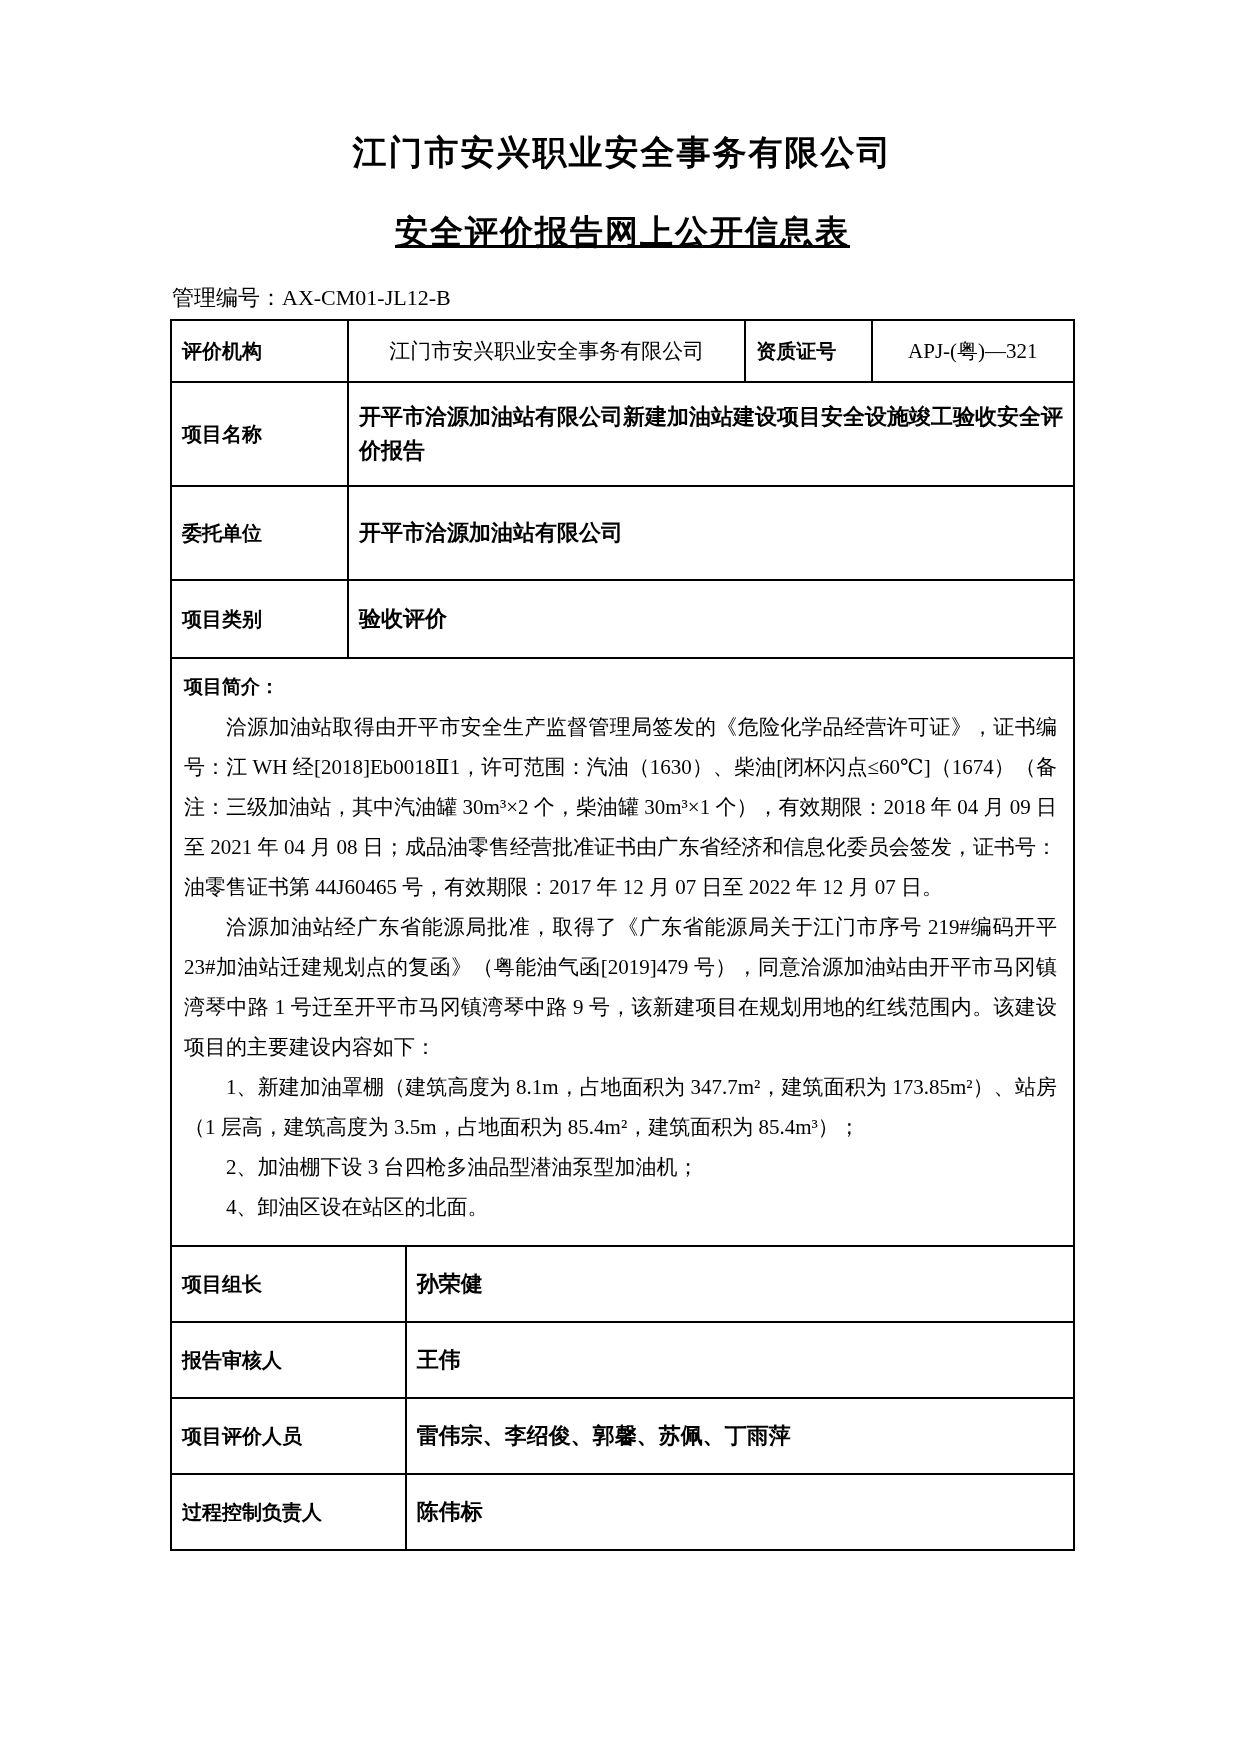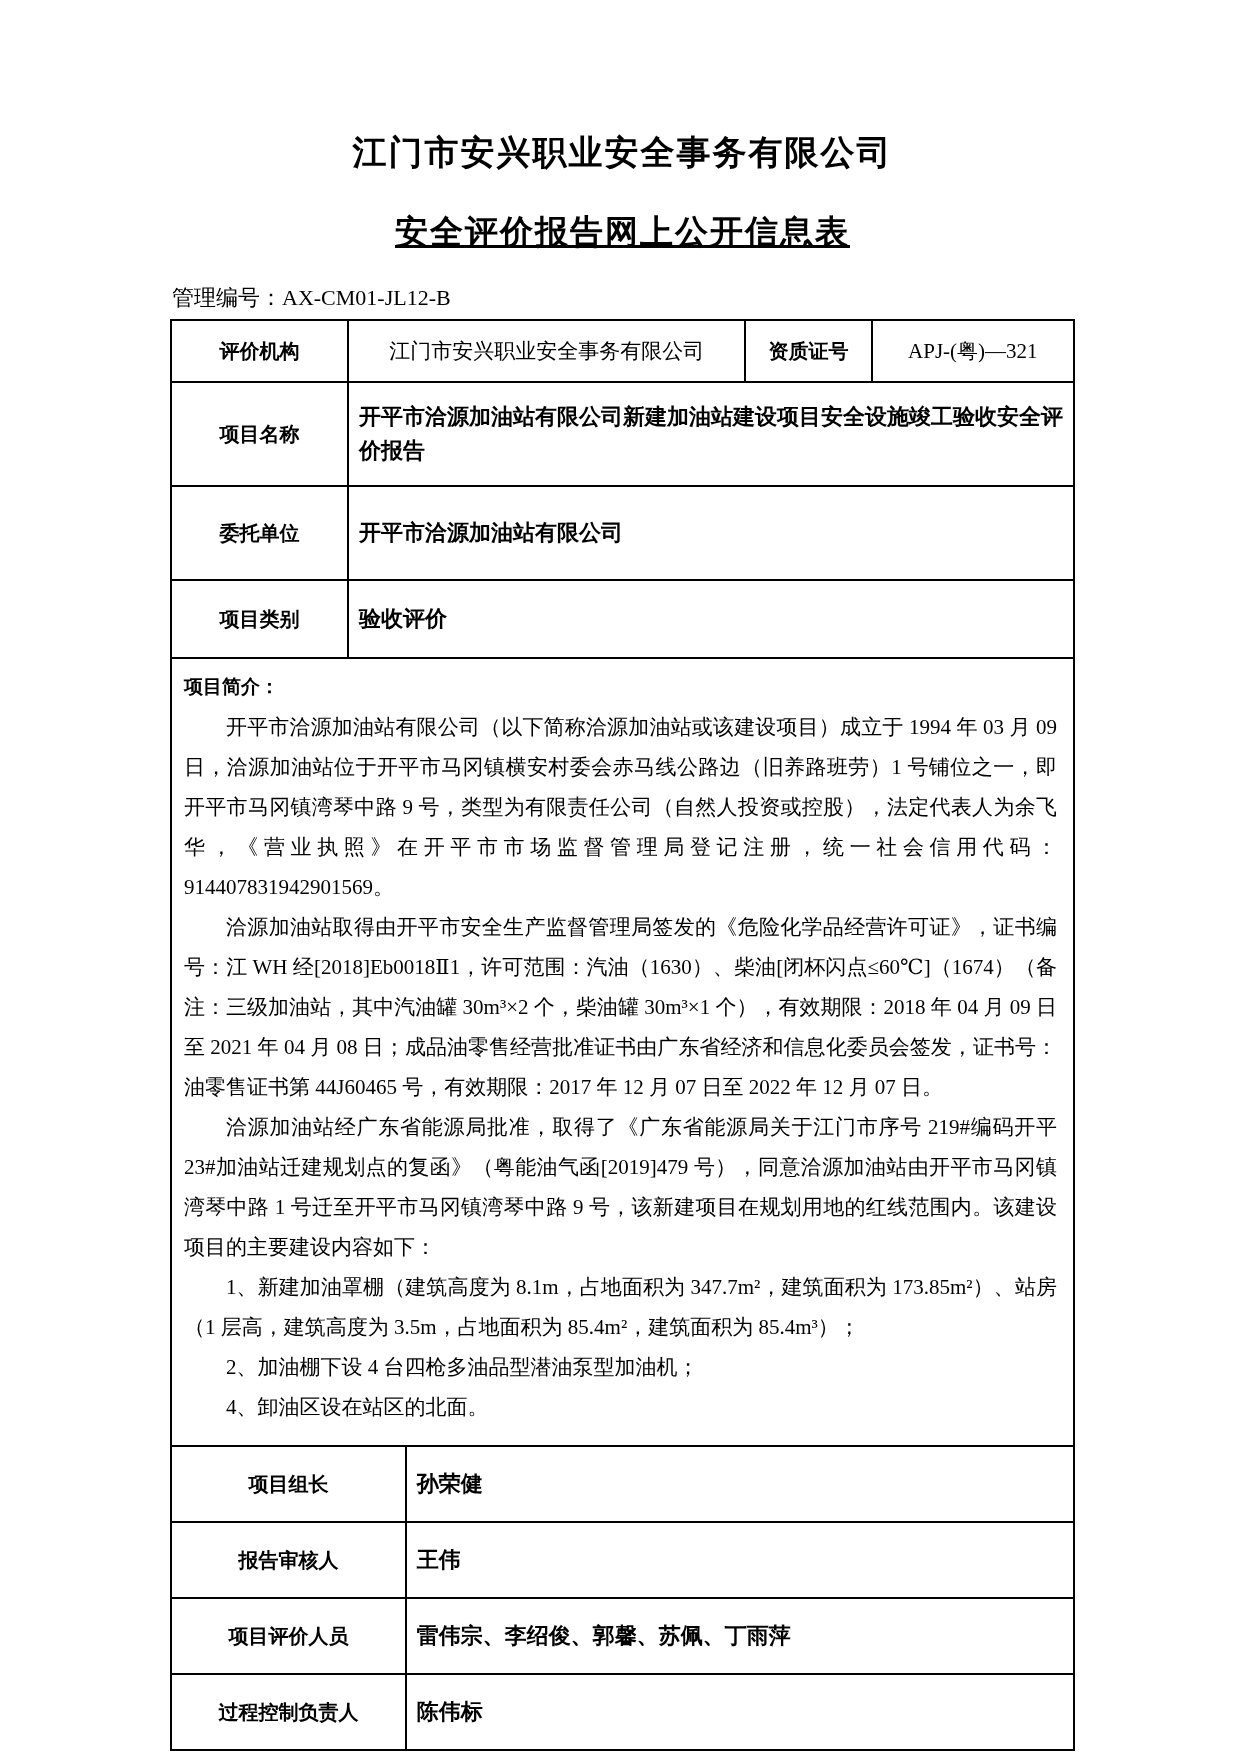--- a/index.html
+++ b/index.html
@@ -44,21 +44,20 @@
     border-collapse: collapse;
     table-layout: fixed;
   }
   table.doc-table td {
     border: 2px solid #000000;
     padding: 6px 10px;
     vertical-align: middle;
     box-sizing: border-box;
   }
   td.label-cell {
-    text-align: center;
     font-family: "Liberation Sans", "DejaVu Sans", sans-serif;
     font-weight: bold;
     font-size: 20px;
   }
   td.value-plain {
     text-align: center;
     font-size: 21px;
   }
   td.value-bold {
     font-family: "Liberation Sans", "DejaVu Sans", sans-serif;
@@ -142,25 +141,24 @@
       </tr>
       <tr class="row-category">
         <td class="label-cell">项目类别</td>
         <td class="value-bold" colspan="3">验收评价</td>
       </tr>
     </tbody>
   </table>
 
   <div class="intro-box">
     <div class="intro-heading">项目简介：</div>
-    <p>开平市洽源加油站有限公司（以下简称洽源加油站或该建设项目）成立于 1994 年 03 月 09 日，洽源加油站位于开平市马冈镇横安村委会赤马线公路边（旧养路班劳）1 号铺位之一，即开平市马冈镇湾琴中路 9 号，类型为有限责任公司（自然人投资或控股），法定代表人为余飞华，《营业执照》在开平市市场监督管理局登记注册，统一社会信用代码：914407831942901569。</p>
     <p>洽源加油站取得由开平市安全生产监督管理局签发的《危险化学品经营许可证》，证书编号：江 WH 经[2018]Eb0018Ⅱ1，许可范围：汽油（1630）、柴油[闭杯闪点≤60℃]（1674）（备注：三级加油站，其中汽油罐 30m³×2 个，柴油罐 30m³×1 个），有效期限：2018 年 04 月 09 日至 2021 年 04 月 08 日；成品油零售经营批准证书由广东省经济和信息化委员会签发，证书号：油零售证书第 44J60465 号，有效期限：2017 年 12 月 07 日至 2022 年 12 月 07 日。</p>
     <p>洽源加油站经广东省能源局批准，取得了《广东省能源局关于江门市序号 219#编码开平 23#加油站迁建规划点的复函》（粤能油气函[2019]479 号），同意洽源加油站由开平市马冈镇湾琴中路 1 号迁至开平市马冈镇湾琴中路 9 号，该新建项目在规划用地的红线范围内。该建设项目的主要建设内容如下：</p>
     <p>1、新建加油罩棚（建筑高度为 8.1m，占地面积为 347.7m²，建筑面积为 173.85m²）、站房（1 层高，建筑高度为 3.5m，占地面积为 85.4m²，建筑面积为 85.4m³）；</p>
-    <p>2、加油棚下设 4 台四枪多油品型潜油泵型加油机；</p>
+    <p>2、加油棚下设 3 台四枪多油品型潜油泵型加油机；</p>
     <p>4、卸油区设在站区的北面。</p>
   </div>
 
   <table class="personnel-table">
     <colgroup>
       <col style="width:26%">
       <col style="width:74%">
     </colgroup>
     <tbody>
       <tr>

